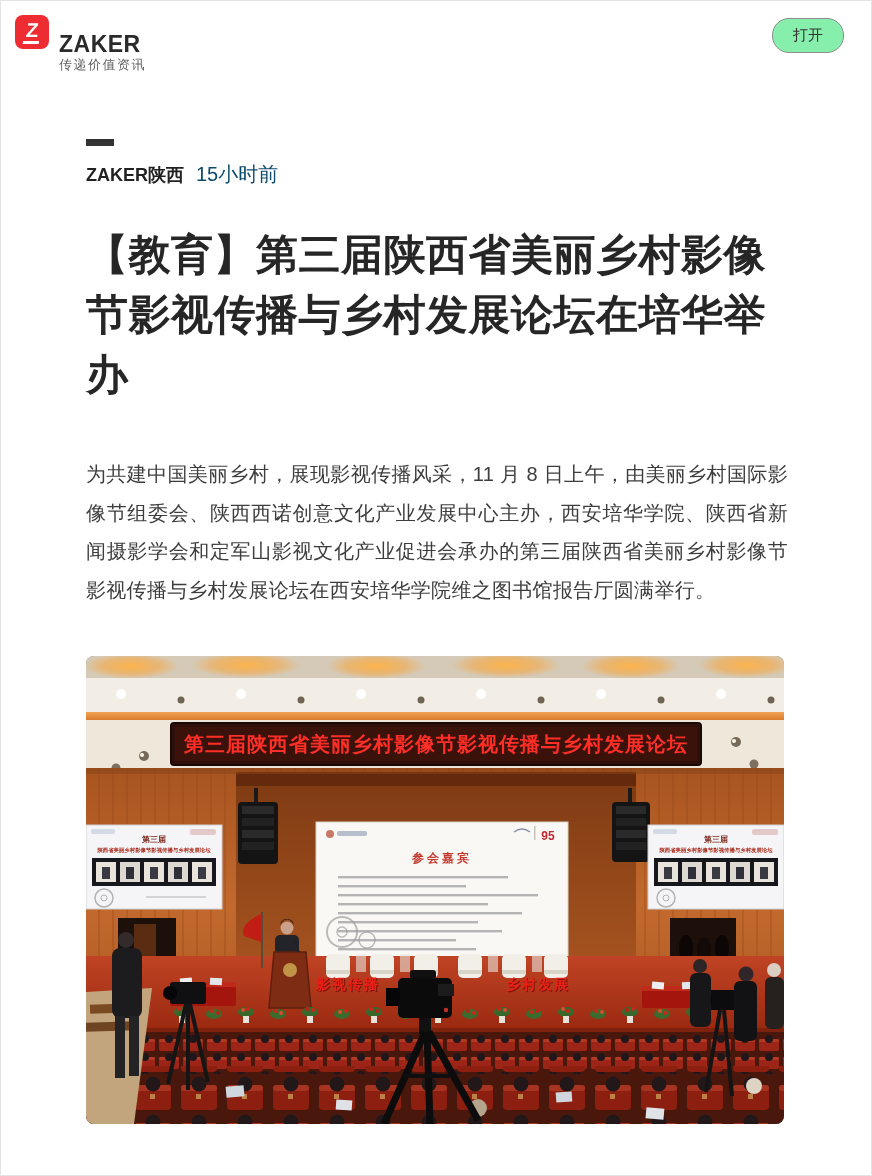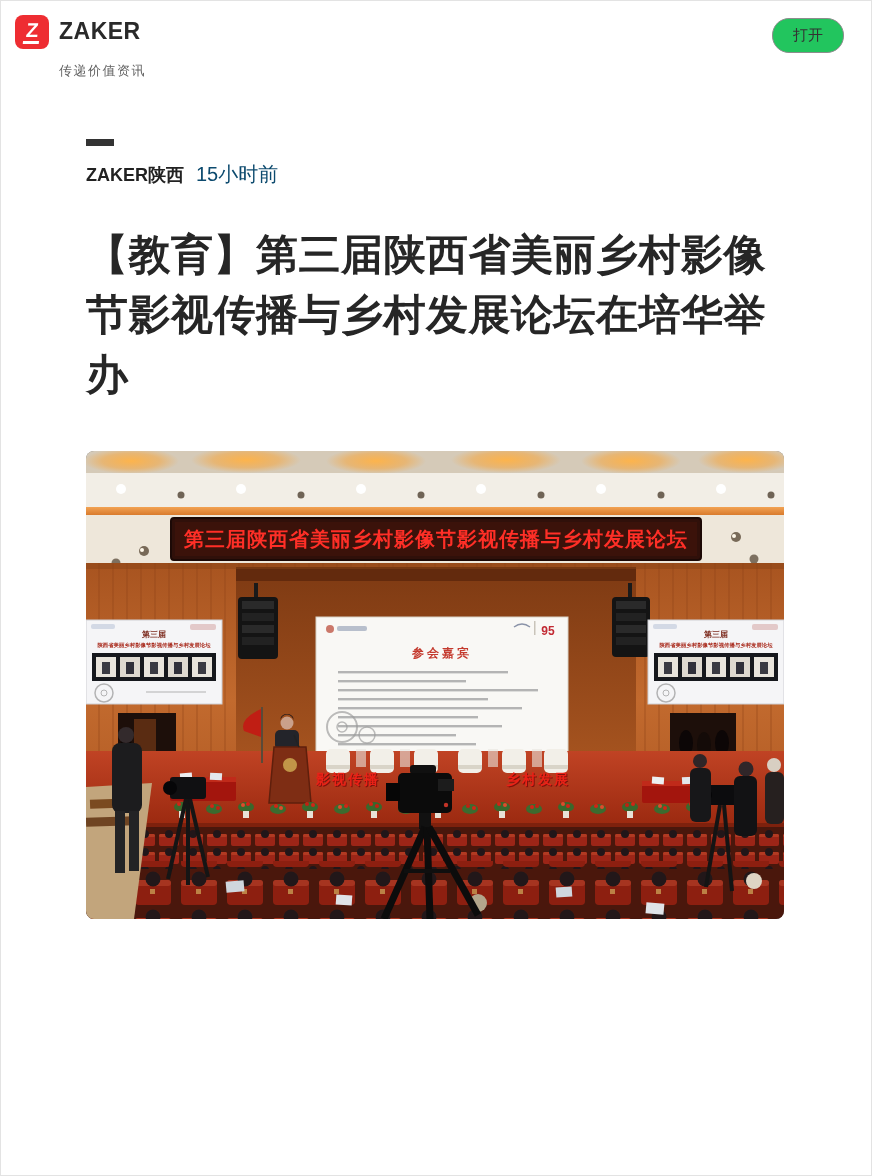--- a/index.html
+++ b/index.html
@@ -15,25 +15,25 @@
   
   .header{position:absolute;top:14px;left:14px;display:flex;align-items:flex-start;gap:10px;}
   .logo{
     width:34px;height:34px;border-radius:8px;background:#ee2d32;
     display:flex;align-items:center;justify-content:center;flex:0 0 auto;
   }
   .logo-z{
     color:#fff;font-weight:bold;font-size:20px;line-height:1;
     border-bottom:3px solid #fff;padding:0 2px 1px 2px;transform:skewX(-6deg);
   }
-  .brand-name{font-size:23px;font-weight:bold;color:#2a2a2a;letter-spacing:.5px;line-height:1.05;margin-top:4px;}
-  .brand-tagline{font-size:13px;color:#626262;letter-spacing:1.5px;margin-top:19px;}
+  .brand-name{font-size:23px;font-weight:bold;color:#2a2a2a;letter-spacing:.5px;line-height:1.05;margin-top:17px;}
+  .brand-tagline{font-size:13px;color:#626262;letter-spacing:1.5px;margin-top:0;}
   .open-btn{
     position:absolute;top:17px;right:27px;width:70px;height:33px;
-    border:1px solid #8d8d8d;border-radius:17px;background:#22c55e;
+    border:1px solid #8d8d8d;border-radius:17px;background:#86efac;
     font-size:15px;color:#333;display:flex;align-items:center;justify-content:center;
     cursor:pointer;
   }
   
   .content{position:absolute;left:85px;top:16px;width:702px;}
   .accent-bar{margin-top:122px;width:28px;height:7px;background:#333;}
   .source-row{margin-top:15px;display:flex;align-items:baseline;}
   .source{font-size:18px;font-weight:bold;color:#222;}
   .time{font-size:20px;color:#0c4a6e;margin-left:12px;}
   h1.title{
@@ -66,20 +66,21 @@
 </div>
 <div class="open-btn">打开</div>
 
 <div class="content">
   <div class="accent-bar"></div>
   <div class="source-row">
     <span class="source">ZAKER陕西</span>
     <span class="time">15小时前</span>
   </div>
   <h1 class="title">【教育】第三届陕西省美丽乡村影像节影视传播与乡村发展论坛在培华举办</h1>
+  <div class="para">为共建中国美丽乡村，展现影视传播风采，11 月 8 日上午，由美丽乡村国际影像节组委会、陕西西诺创意文化产业发展中心主办，西安培华学院、陕西省新闻摄影学会和定军山影视文化产业促进会承办的第三届陕西省美丽乡村影像节影视传播与乡村发展论坛在西安培华学院维之图书馆报告厅圆满举行。</div>
 
   <div class="photo-wrap">
   <svg width="698" height="468" viewBox="0 0 698 468" xmlns="http://www.w3.org/2000/svg">
     <defs>
       <radialGradient id="glow" cx="50%" cy="50%" r="50%">
         <stop offset="0%" stop-color="#ffb347" stop-opacity="0.95"></stop>
         <stop offset="60%" stop-color="#f5a63f" stop-opacity="0.55"></stop>
         <stop offset="100%" stop-color="#f5a63f" stop-opacity="0"></stop>
       </radialGradient>
       <linearGradient id="wood" x1="0" y1="0" x2="0" y2="1">

